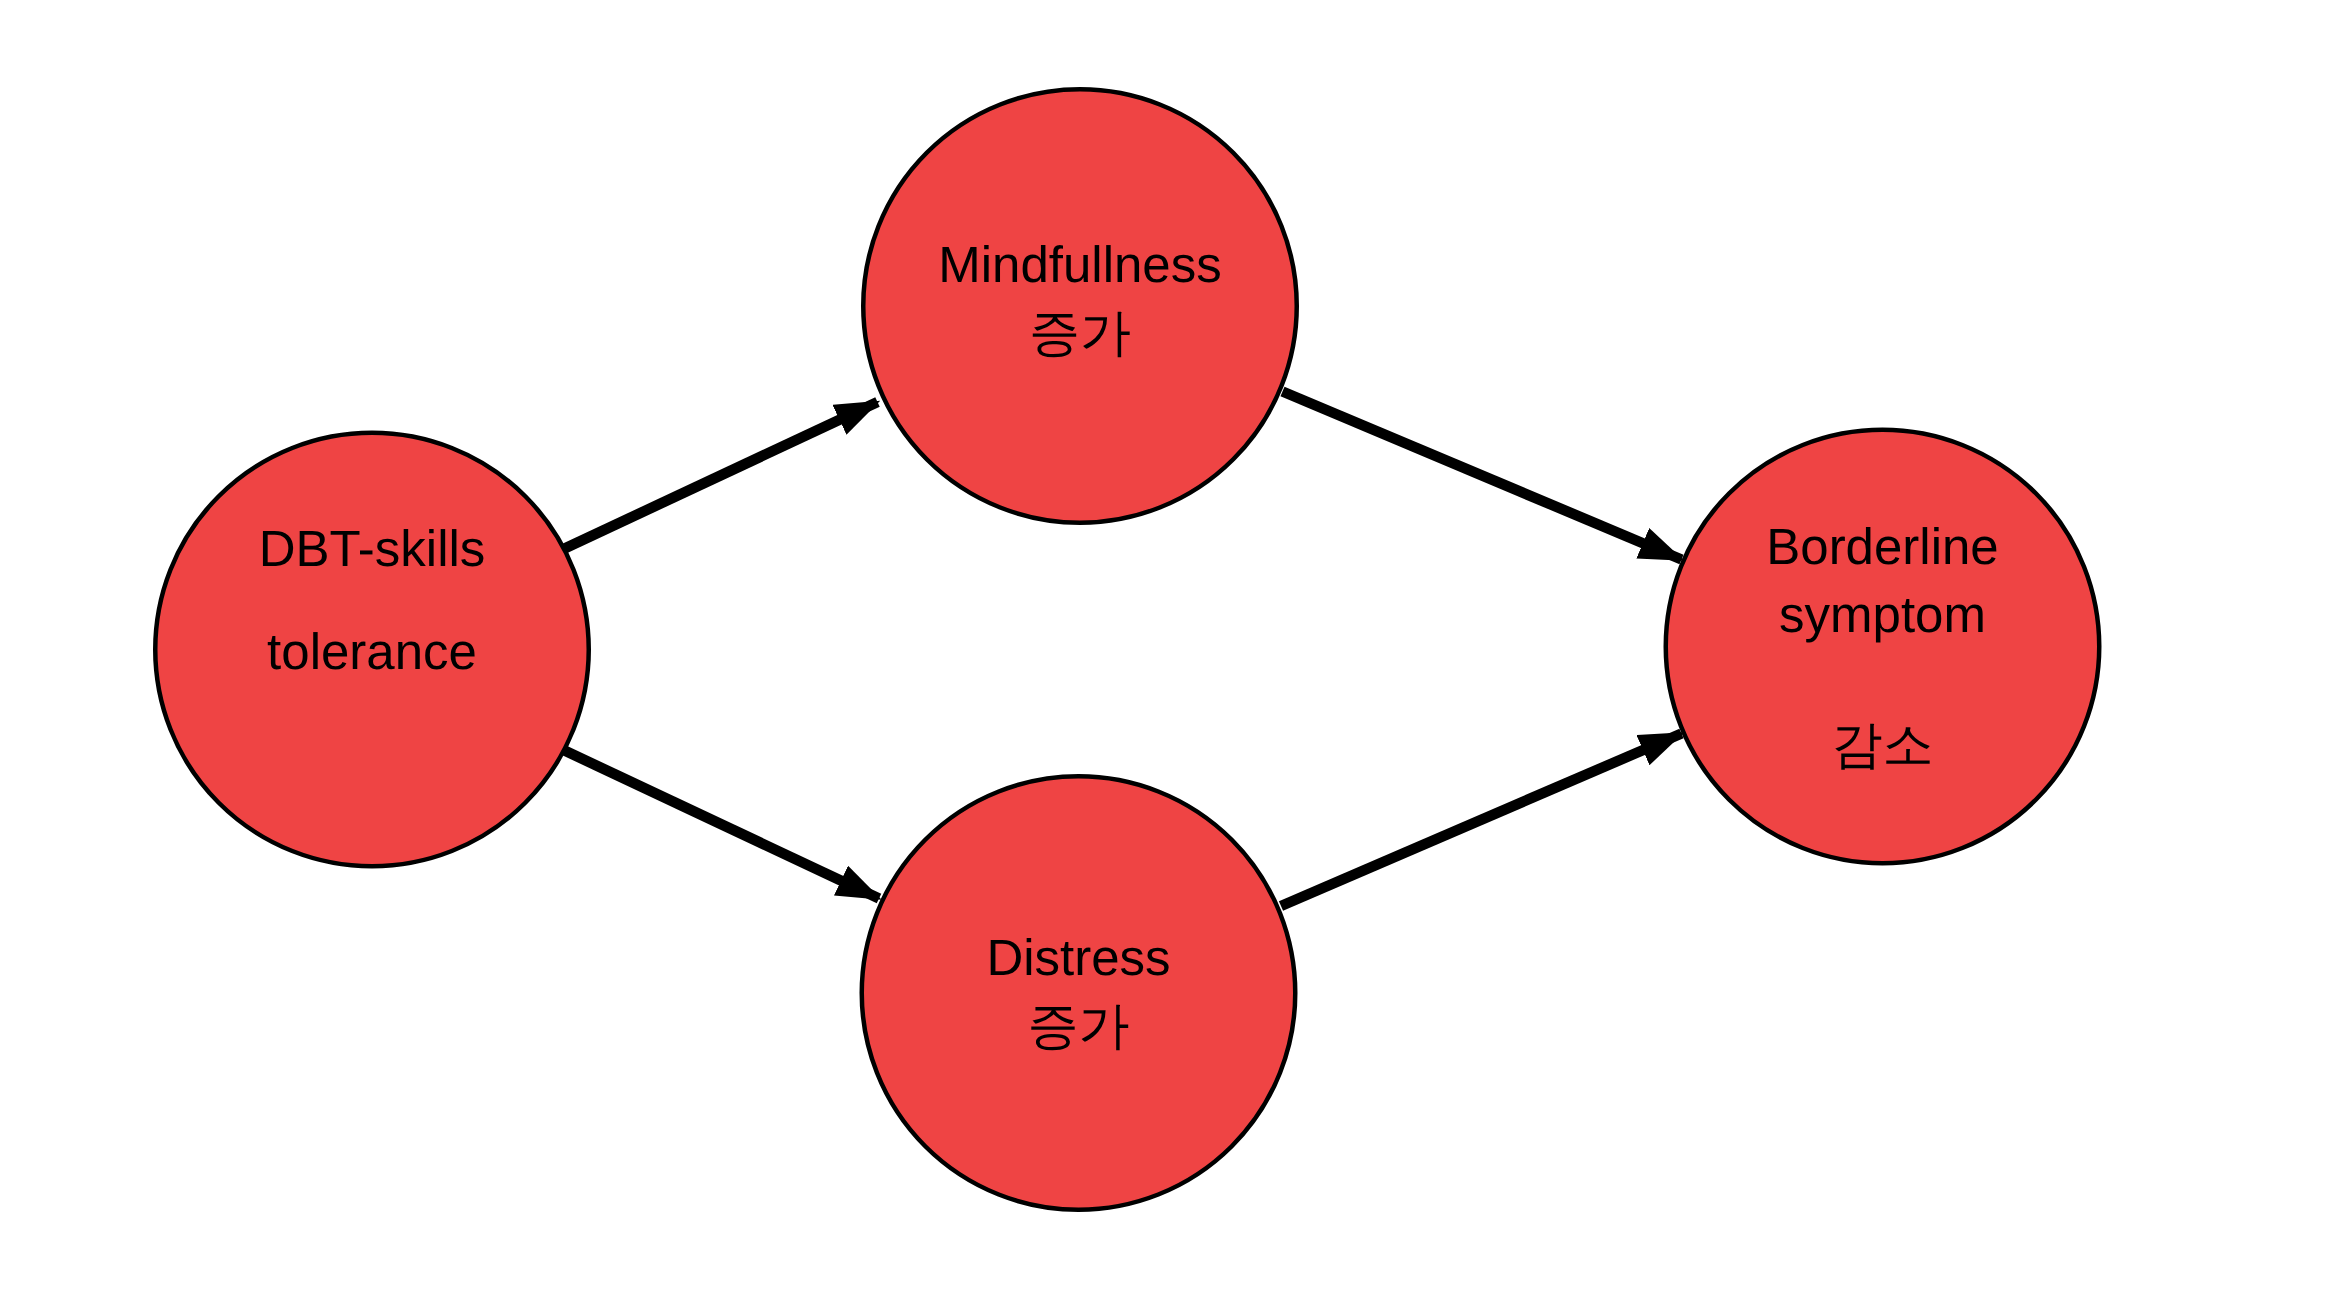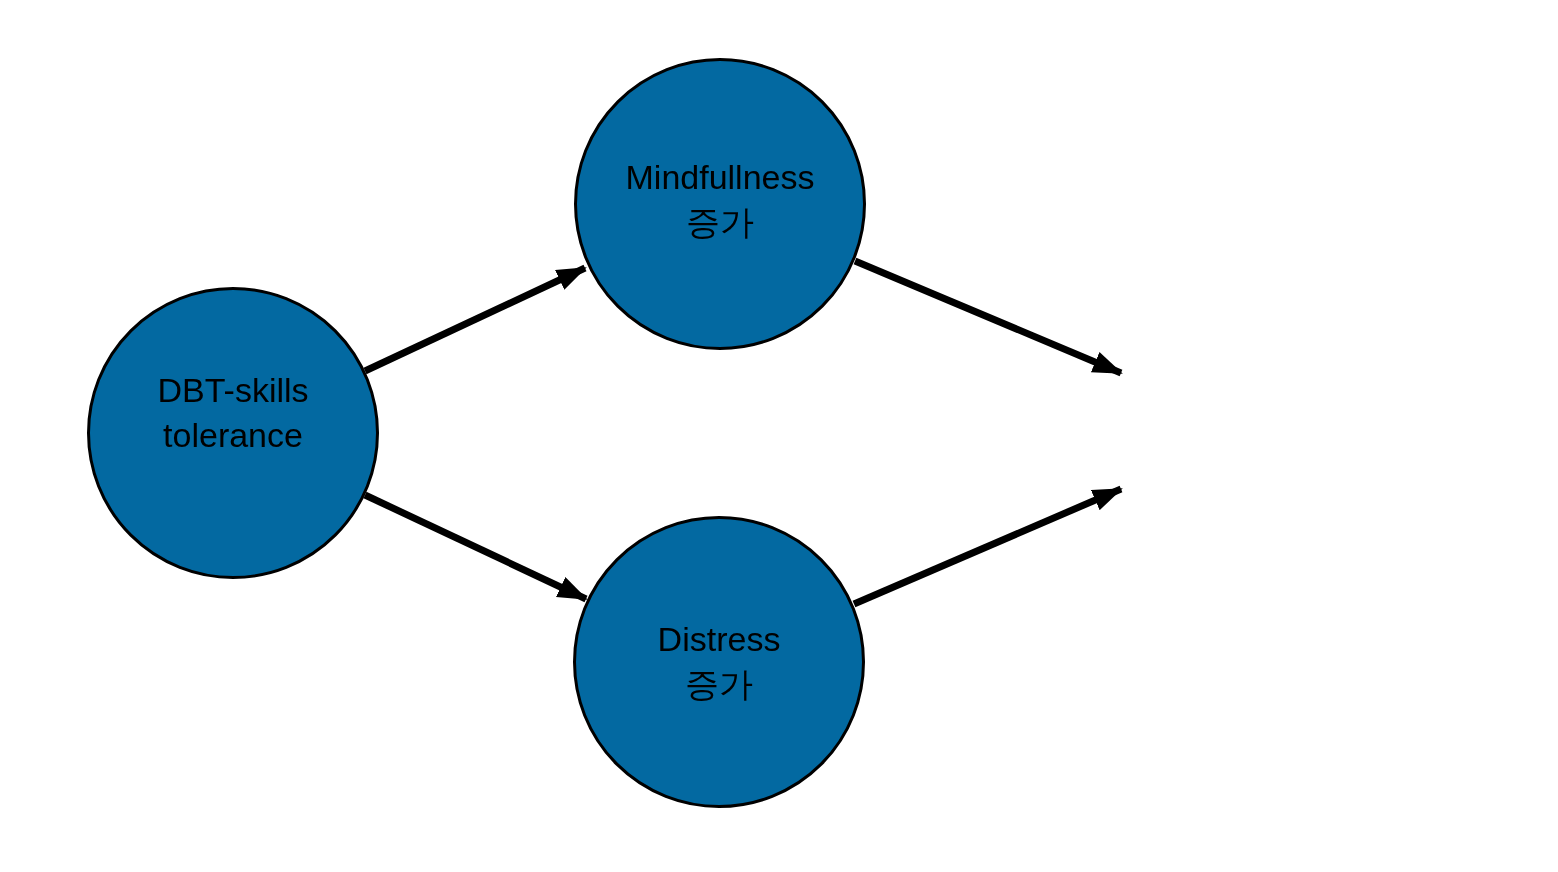--- a/index.html
+++ b/index.html
@@ -23,21 +23,21 @@
     height: 872px;
     pointer-events: none;
   }
   .node {
     position: absolute;
     width: 292px;
     height: 292px;
     border: 3px solid #000000;
     border-radius: 50%;
     box-sizing: border-box;
-    background: #0369a1;
+    background: #ef4444;
     display: flex;
     flex-direction: column;
     align-items: center;
     justify-content: center;
     text-align: center;
     color: #000000;
   }
   .node .line {
     font-size: 34px;
     line-height: 45px;
@@ -60,30 +60,36 @@
       <marker id="arrowhead" markerUnits="userSpaceOnUse" markerWidth="34" markerHeight="26" refX="28" refY="11" orient="auto">
         <path d="M0,0 L30,11 L0,22 z" fill="#000000"></path>
       </marker>
     </defs>
     <line x1="365" y1="371" x2="585" y2="268" stroke="#000000" stroke-width="7" marker-end="url(#arrowhead)"></line>
     <line x1="365" y1="495" x2="586" y2="599" stroke="#000000" stroke-width="7" marker-end="url(#arrowhead)"></line>
     <line x1="855" y1="261" x2="1121" y2="373" stroke="#000000" stroke-width="7" marker-end="url(#arrowhead)"></line>
     <line x1="854" y1="604" x2="1121" y2="489" stroke="#000000" stroke-width="7" marker-end="url(#arrowhead)"></line>
   </svg>
 
-  <div class="node pad-up-md" style="left:87px; top:287px;">
+  <div class="node pad-up-md" style="left:102px; top:287px;gap:24px;">
     <div class="line">DBT-skills</div>
     <div class="line">tolerance</div>
     <div class="spacer-sm"></div>
   </div>
 
   <div class="node pad-up-sm" style="left:574px; top:58px;">
     <div class="line">Mindfullness</div>
     <div class="line">증가</div>
   </div>
 
   <div class="node" style="left:573px; top:516px;justify-content:center;">
     <div class="line">Distress</div>
     <div class="line">증가</div>
   </div>
 
+  <div class="node" style="left:1109px; top:285px;">
+    <div class="line">Borderline</div>
+    <div class="line">symptom</div>
+    <div class="spacer-lg"></div>
+    <div class="line">감소</div>
+  </div>
 
 </div>
 
 </body></html>

